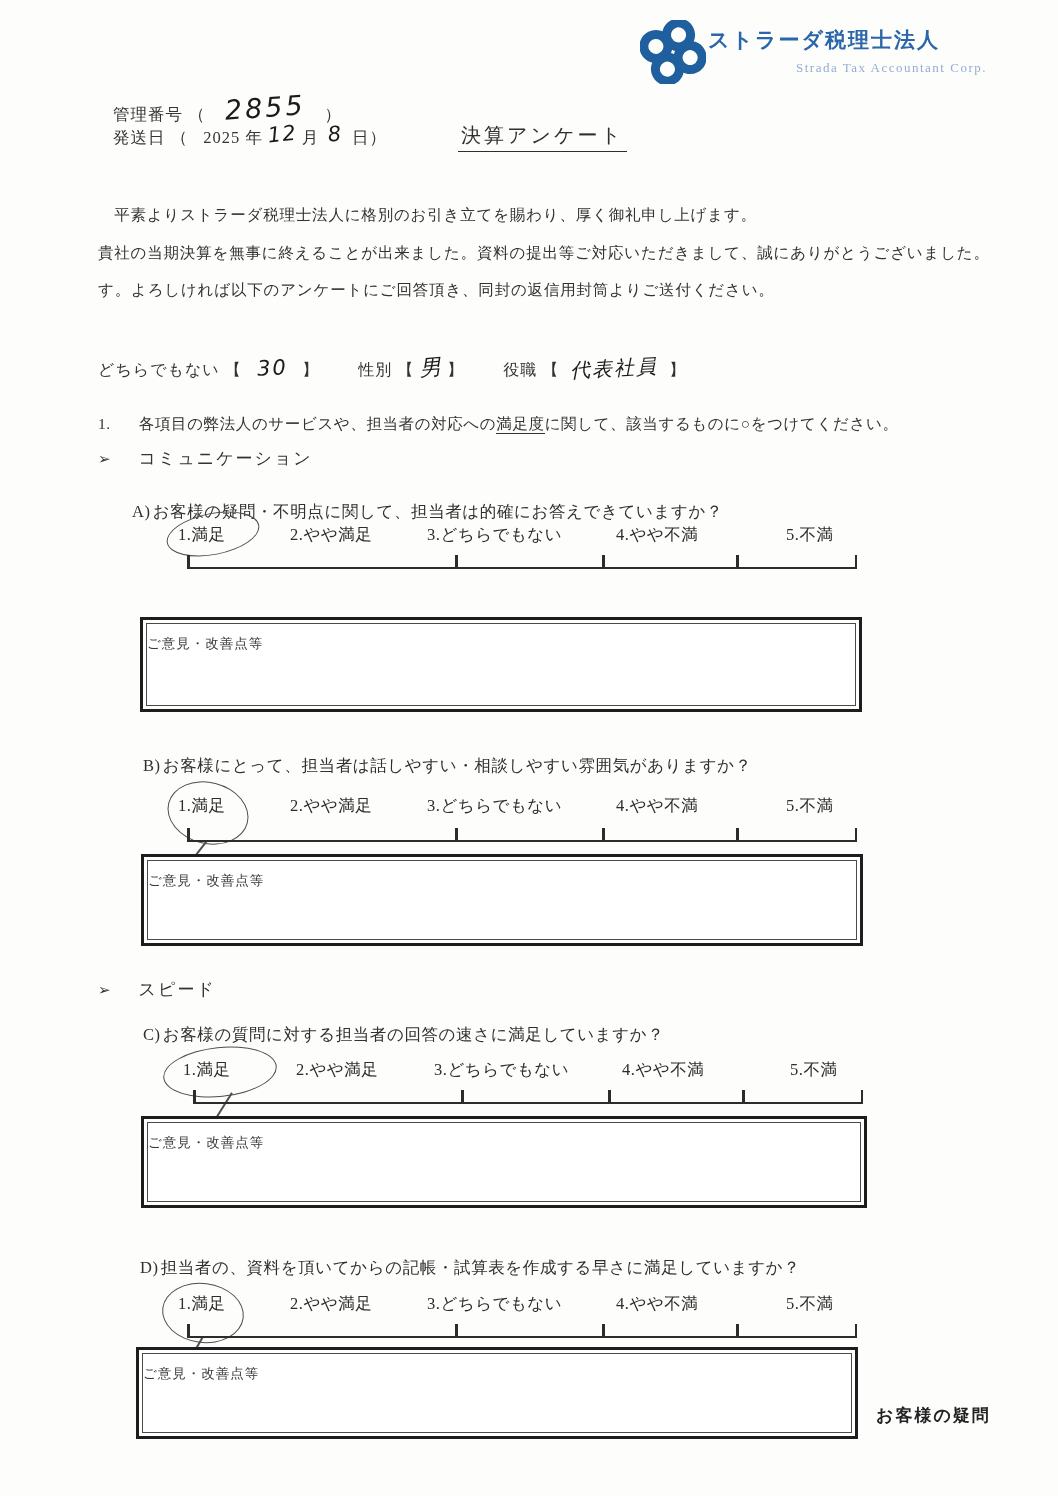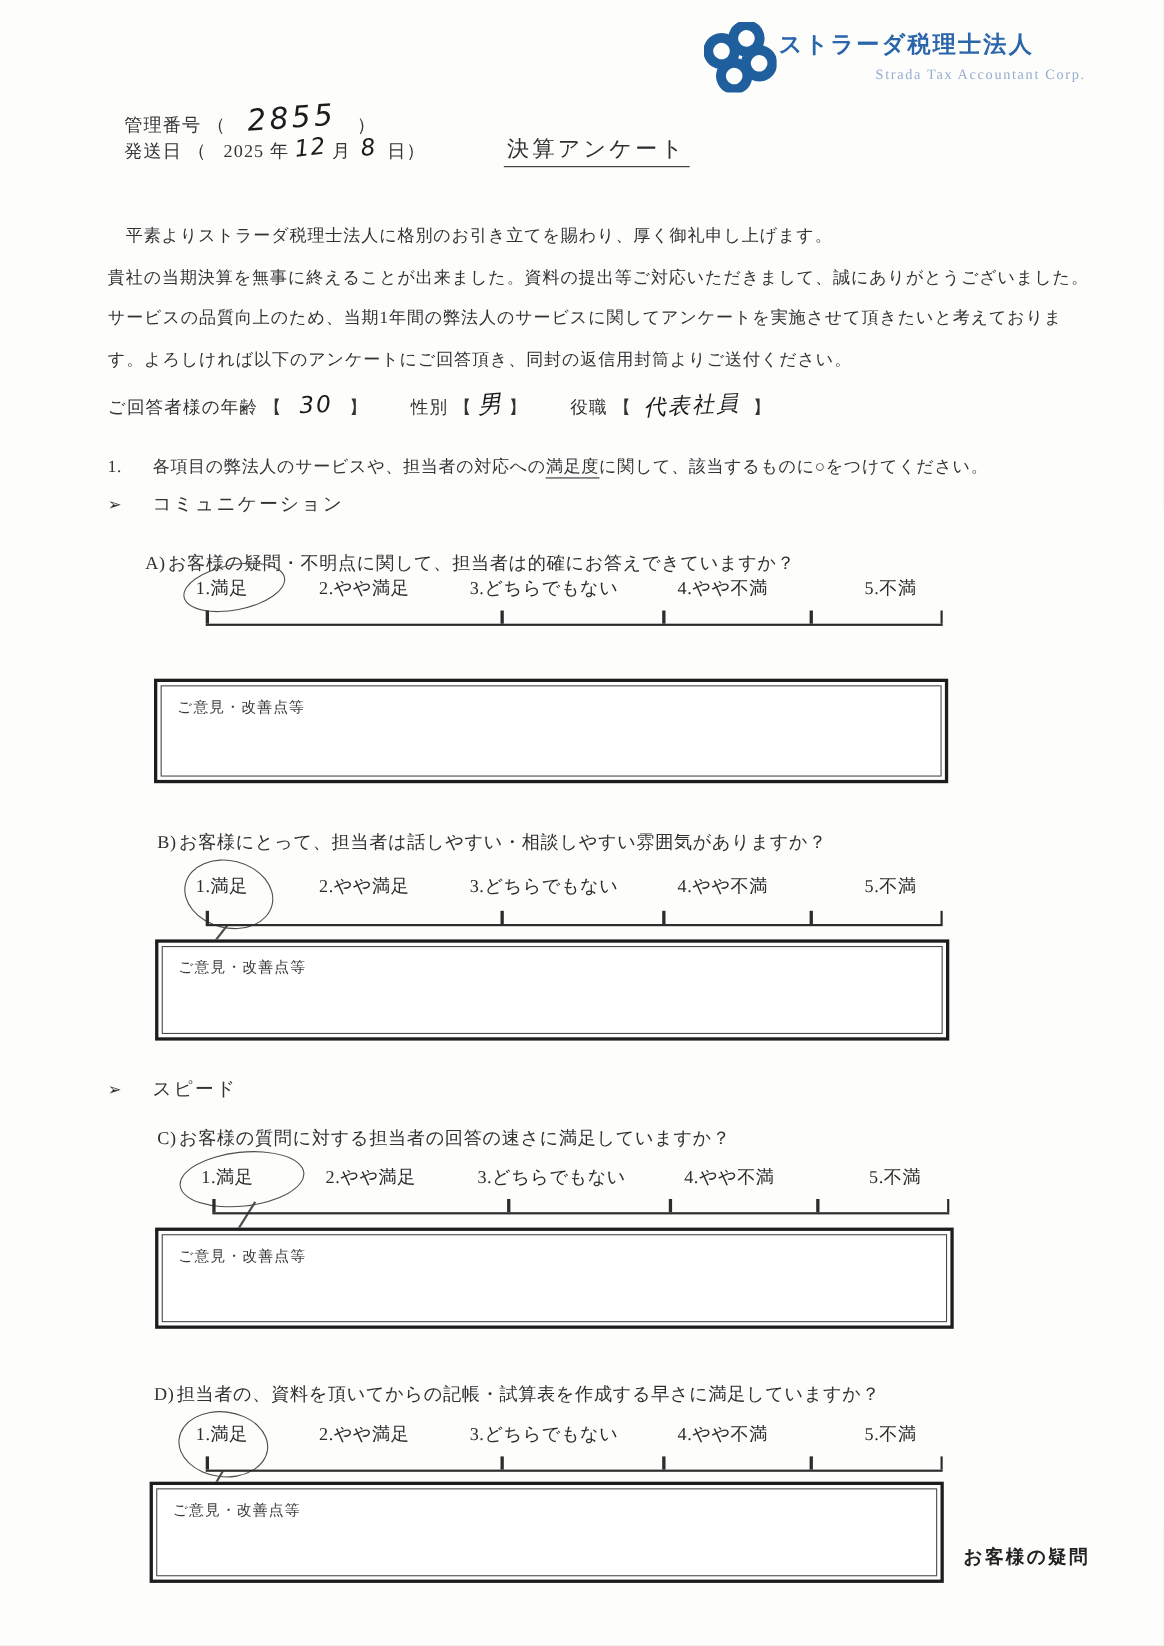--- a/index.html
+++ b/index.html
@@ -36,21 +36,21 @@
 
   .qtext { font-size:16.5px; letter-spacing:0.6px; color:#303030; }
   .qtext .qlabel { margin-right:2px; }
 
   .opt { position:absolute; font-size:16.5px; letter-spacing:0.5px; color:#2d2d2d; white-space:nowrap; }
 
   .scale-line { position:absolute; height:12px; border-bottom:2.5px solid #2c2c2c; }
   .tick { position:absolute; bottom:0; width:2.5px; height:12px; background:#2c2c2c; }
 
   .cbox { position:absolute; border:3px solid #1d1d1d; padding:3px; background:#fff; box-sizing:border-box; }
-  .cbox-inner { border:1px solid #4a4a4a; width:100%; height:100%; box-sizing:border-box; padding:10px 14px; }
+  .cbox-inner { border:1px solid #4a4a4a; width:100%; height:100%; box-sizing:border-box; padding:10px 0; }
   .cbox-label { font-size:13.5px; letter-spacing:1px; color:#3a3a3a; }
 
   
   .hand {
     font-family:"DejaVu Sans",sans-serif; font-style:italic; color:#1b1b1b;
     display:inline-block;
   }
   .hw-ctrl { font-size:27px; transform:rotate(-4deg) translateY(-3px); letter-spacing:3px; }
   .hw-date { font-size:21px; transform:rotate(-6deg) translateY(-2px); }
   .hw-age  { font-size:21px; transform:rotate(-3deg); letter-spacing:2px; }
@@ -93,26 +93,25 @@
     <span class="hand hw-date">12</span>
     <span>月</span>
     <span class="hand hw-date" style="margin:0 4px;">8</span>
     <span>日）</span>
   </div>
   <div class="abs doc-title" style="left:458px; top:122px;">決算アンケート</div>
 
   <div class="abs intro" style="left:98px; top:196px;">
     <div>　平素よりストラーダ税理士法人に格別のお引き立てを賜わり、厚く御礼申し上げます。</div>
     <div>貴社の当期決算を無事に終えることが出来ました。資料の提出等ご対応いただきまして、誠にありがとうございました。</div>
-    <div>サービスの品質向上のため、当期1年間の弊法人のサービスに関してアンケートを実施させて頂きたいと考えておりま</div>
     <div>す。よろしければ以下のアンケートにご回答頂き、同封の返信用封筒よりご送付ください。</div>
   </div>
 
   <div class="abs resp" style="left:98px; top:353px;">
-    <span>ご回答者様の年齢</span>
+    <span>どちらでもない</span>
     <span>【</span>
     <span class="hand hw-age" style="margin:0 10px;">30</span>
     <span>】</span>
     <span style="margin-left:34px;text-align:right;">性別</span>
     <span>【</span>
     <span class="hand hw-gen">男</span>
     <span>】</span>
     <span style="margin-left:34px;">役職</span>
     <span>【</span>
     <span class="hand hw-role" style="margin:0 6px;">代表社員</span>

